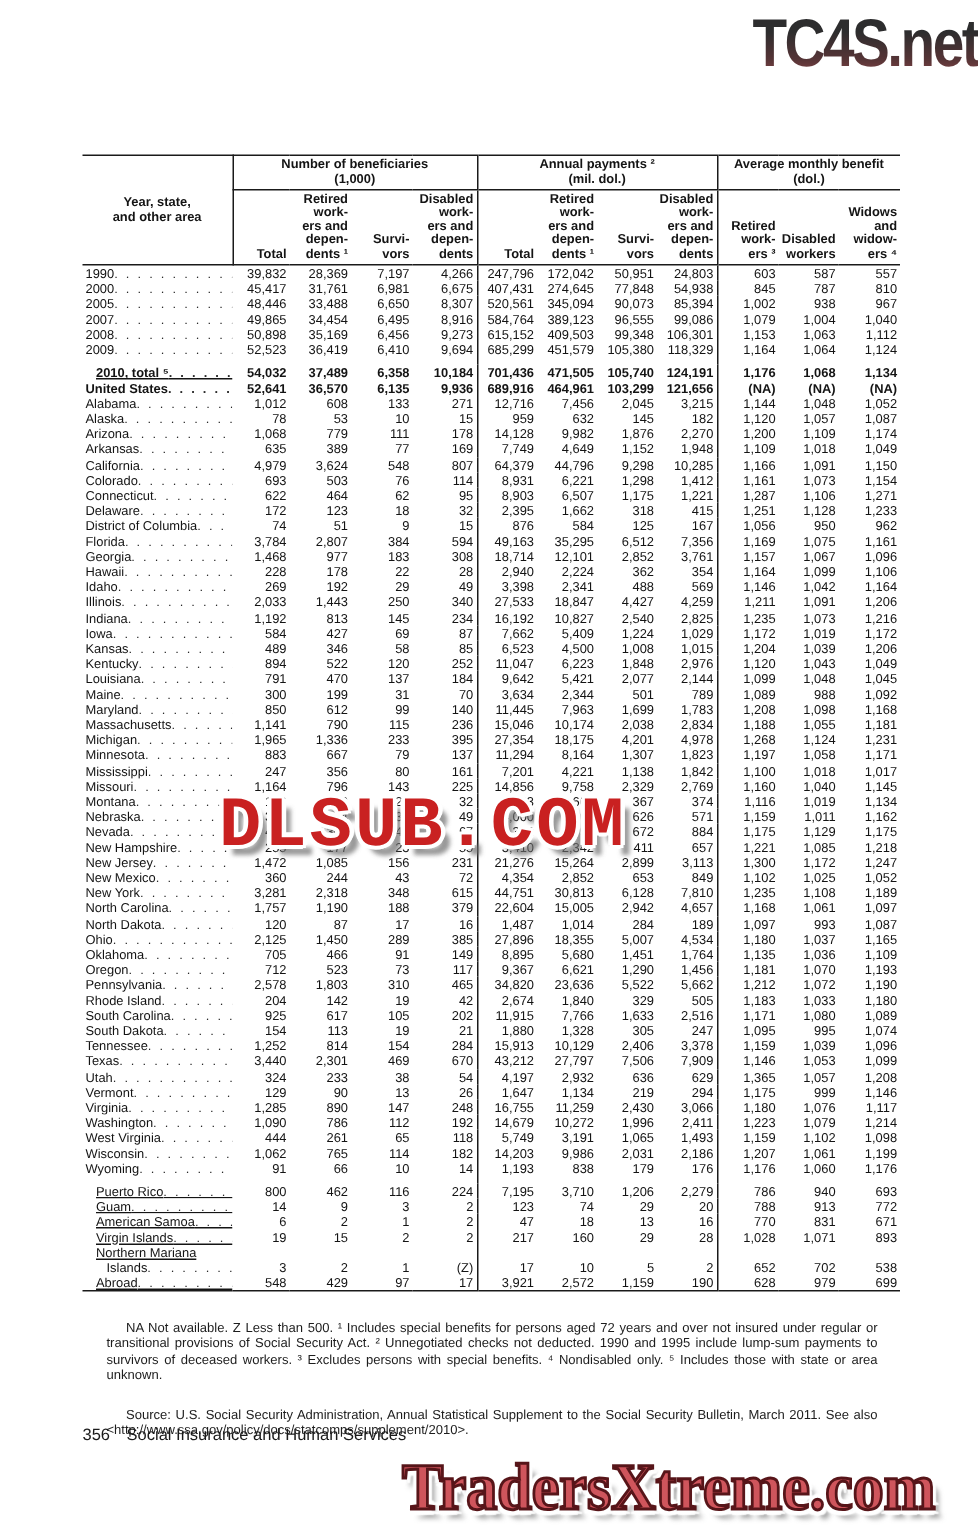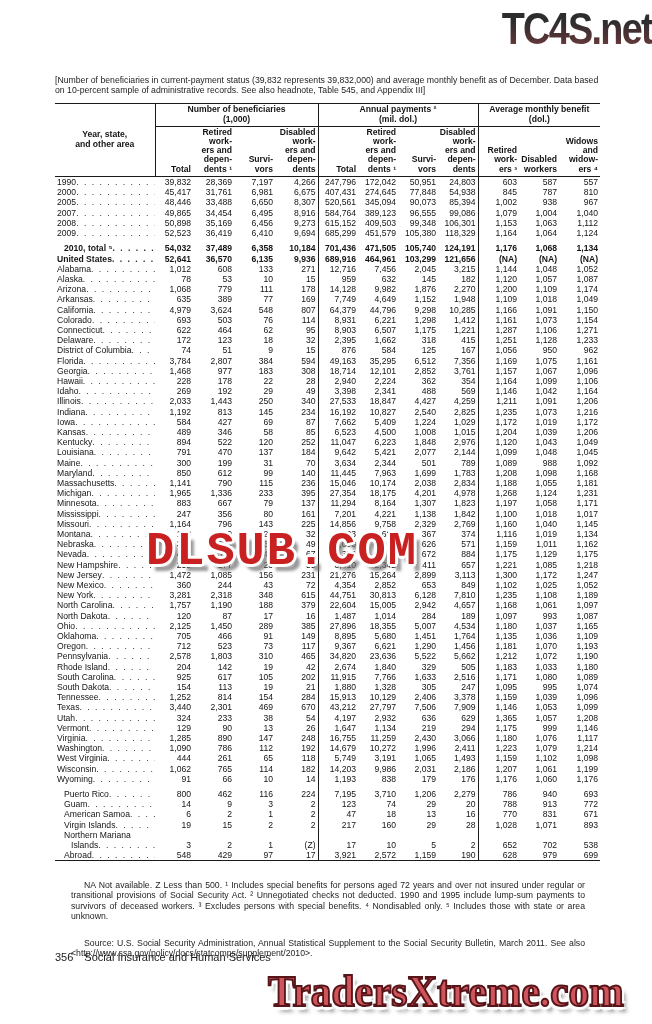--- a/index.html
+++ b/index.html
@@ -21,21 +21,21 @@
   thead tr:first-child th{border-top:1.5px solid #1a1a1a;}
   th.stub{width:100px;text-align:center;vertical-align:middle;white-space:pre-line;
           line-height:9.8px;border-right:1px solid #1a1a1a;border-bottom:1.5px solid #1a1a1a;}
   th.grp{text-align:center;vertical-align:top;padding-top:1px;line-height:9.8px;
          border-bottom:1px solid #1a1a1a;}
   .dl{border-left:1px solid #1a1a1a;}
   #colrow th{vertical-align:bottom;text-align:right;white-space:pre-line;
              padding:1px 2px 2px 0;line-height:9.3px;border-bottom:1.5px solid #1a1a1a;}
   tbody td{height:10.2px;padding:0 2px 0 0;text-align:right;white-space:nowrap;overflow:hidden;}
   td.lb{text-align:left;padding:0 0 0 2px;}
-  td.lb.i1{padding-left:9px;}
+  td.lb.i1{padding-left:9px;text-decoration:underline;}
   td.lb.i2{padding-left:16px;}
   .lab{display:flex;}
   .lab .t{white-space:pre;}
   .lab .dots{flex:1;white-space:nowrap;overflow:hidden;color:#2a2a2a;letter-spacing:1.5px;}
   tr.bold{font-weight:bold;}
   tr.gap td{height:5px;line-height:5px;padding:0;}
   tbody tr.last td{border-bottom:1.6px solid #1a1a1a;}
 
   
   .notes{position:absolute;left:55px;top:864px;width:546px;
@@ -66,21 +66,20 @@
                       0 -4px 1px #fff,0 4px 1px #fff,5px 6px 4px rgba(100,100,100,.6);}
 </style>
 </head>
 <body>
 
 <div class="page">
 
   <div class="wm-top">TC4S.net</div>
 
 
-  <div class="headnote">[Number of beneficiaries in current-payment status (39,832 represents 39,832,000) and average monthly benefit as of December. Data based on 10-percent sample of administrative records. See also headnote, Table 545, and Appendix III]</div>
 
   <div class="tblwrap">
     <table>
       <colgroup>
         <col style="width:100px">
         <col style="width:38px">
           <col style="width:41px">
           <col style="width:41px">
           <col style="width:43px">
         <col style="width:40px">

